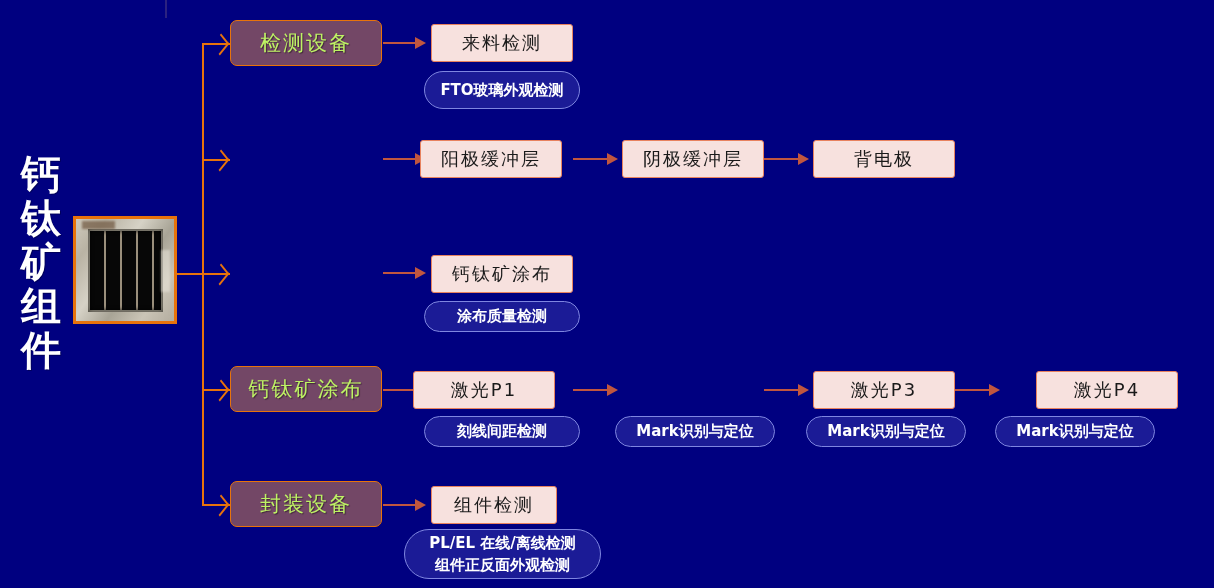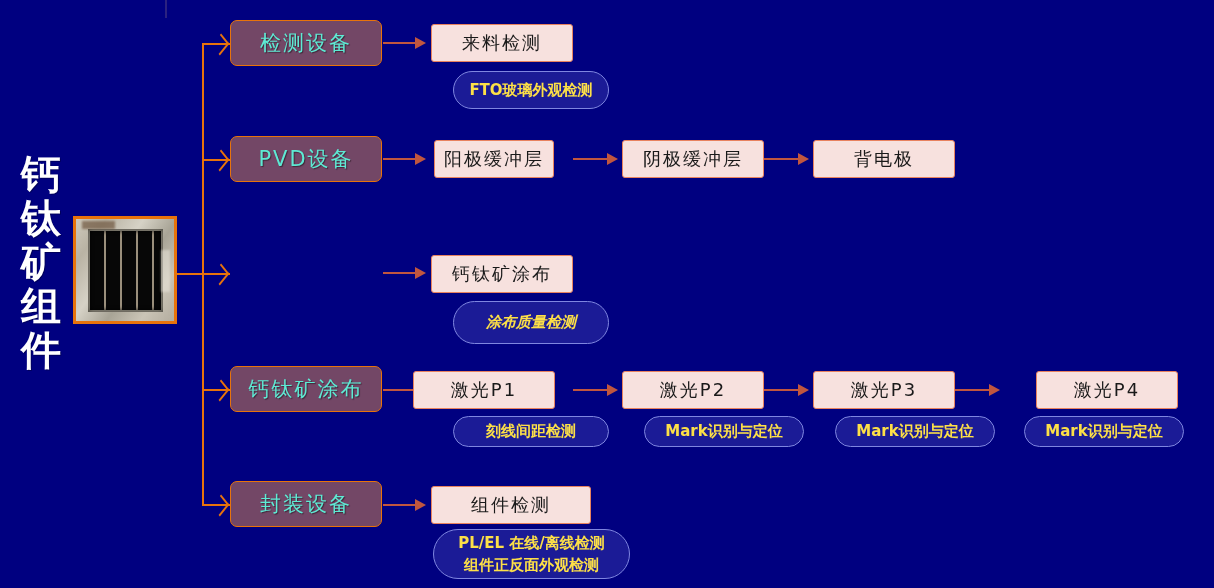--- a/index.html
+++ b/index.html
@@ -66,21 +66,21 @@
     filter:blur(1px);
   }
 
   
   .eq-box{
     position:absolute;
     width:152px;height:46px;
     background:#734766;
     border:1.5px solid #e8730b;
     border-radius:7px;
-    color:#5eead4;
+    color:#bef264;
     font-size:21px;
     font-weight:500;
     letter-spacing:2px;
     display:flex;align-items:center;justify-content:center;
     box-sizing:border-box;
     text-shadow:1px 1px 1px rgba(0,0,0,.45);
   }
 
   
   .proc-box{
@@ -95,30 +95,29 @@
     display:flex;align-items:center;justify-content:center;
     box-sizing:border-box;
   }
 
   
   .pill{
     position:absolute;
     background:#1b1b96;
     border:1.6px solid #7f86e0;
     border-radius:22px;
-    color:#fde047;
+    color:#ffffff;
     font-size:15px;
     font-weight:bold;
     display:flex;align-items:center;justify-content:center;
     text-align:center;
     box-sizing:border-box;
     line-height:19px;
     padding:2px 6px;
     white-space:pre-line;
-    margin-left:29px;
   }
   .pill.two-line{border-radius:26px;line-height:22px;}
 
   
   .ln{position:absolute;background:#e8730b;}
   .ln-h{height:1.6px;}
   .ln-v{width:1.6px;}
 
   .ln-red{position:absolute;background:#c0563f;}
   .ln-red-h{height:2px;}
@@ -174,60 +173,58 @@
 
   <div class="ln ln-h" style="left:202px;top:504px;width:28px;"></div>
   <div class="chev-open" style="left:214px;top:498px;"></div>
 
   <div class="eq-box" style="left:230px;top:20px;">检测设备</div>
   <div class="ln-red ln-red-h" style="left:383px;top:42px;width:34px;"></div>
   <div class="tri" style="left:415px;top:37px;"></div>
   <div class="proc-box" style="left:431px;top:24px;width:142px;">来料检测</div>
   <div class="pill" style="left:424px;top:71px;width:156px;height:38px;">FTO玻璃外观检测</div>
 
-  <div class="eq-box" style="left:230px;top:136px;">PVD设备</div>
   <div class="ln-red ln-red-h" style="left:383px;top:158px;width:34px;"></div>
   <div class="tri" style="left:415px;top:153px;"></div>
-  <div class="proc-box" style="left:434px;top:140px;width:120px;">阳极缓冲层</div>
+  <div class="proc-box" style="left:420px;top:140px;width:142px;">阳极缓冲层</div>
 
   <div class="ln-red ln-red-h" style="left:573px;top:158px;width:38px;"></div>
   <div class="tri" style="left:607px;top:153px;"></div>
   <div class="proc-box" style="left:622px;top:140px;width:142px;">阴极缓冲层</div>
 
   <div class="ln-red ln-red-h" style="left:764px;top:158px;width:38px;"></div>
   <div class="tri" style="left:798px;top:153px;"></div>
   <div class="proc-box" style="left:813px;top:140px;width:142px;text-align:right;">背电极</div>
 
   <div class="ln-red ln-red-h" style="left:383px;top:272px;width:34px;"></div>
   <div class="tri" style="left:415px;top:267px;"></div>
   <div class="proc-box" style="left:431px;top:255px;width:142px;text-align:center;">钙钛矿涂布</div>
-  <div class="pill" style="left:424px;top:301px;width:156px;height:43px;font-style:italic;">涂布质量检测</div>
+  <div class="pill" style="left:424px;top:301px;width:156px;height:31px;">涂布质量检测</div>
 
   <div class="eq-box" style="left:230px;top:366px;">钙钛矿涂布</div>
   <div class="ln-red ln-red-h" style="left:383px;top:389px;width:34px;"></div>
   <div class="tri" style="left:415px;top:384px;"></div>
   <div class="proc-box" style="left:413px;top:371px;width:142px;">激光P1</div>
 
   <div class="ln-red ln-red-h" style="left:573px;top:389px;width:38px;"></div>
   <div class="tri" style="left:607px;top:384px;"></div>
-  <div class="proc-box" style="left:622px;top:371px;width:142px;">激光P2</div>
 
   <div class="ln-red ln-red-h" style="left:764px;top:389px;width:38px;"></div>
   <div class="tri" style="left:798px;top:384px;"></div>
   <div class="proc-box" style="left:813px;top:371px;width:142px;">激光P3</div>
 
   <div class="ln-red ln-red-h" style="left:955px;top:389px;width:38px;"></div>
   <div class="tri" style="left:989px;top:384px;"></div>
   <div class="proc-box" style="left:1036px;top:371px;width:142px;">激光P4</div>
 
   <div class="pill" style="left:424px;top:416px;width:156px;height:31px;">刻线间距检测</div>
   <div class="pill" style="left:615px;top:416px;width:160px;height:31px;">Mark识别与定位</div>
   <div class="pill" style="left:806px;top:416px;width:160px;height:31px;">Mark识别与定位</div>
   <div class="pill" style="left:995px;top:416px;width:160px;height:31px;">Mark识别与定位</div>
 
   <div class="eq-box" style="left:230px;top:481px;">封装设备</div>
   <div class="ln-red ln-red-h" style="left:383px;top:504px;width:34px;"></div>
   <div class="tri" style="left:415px;top:499px;"></div>
-  <div class="proc-box" style="left:431px;top:486px;width:160px;text-align:center;">组件检测</div>
+  <div class="proc-box" style="left:431px;top:486px;width:126px;text-align:center;">组件检测</div>
   <div class="pill two-line" style="left:404px;top:529px;width:197px;height:50px;">PL/EL 在线/离线检测
 组件正反面外观检测</div>
 
 </div>
 
 </body></html>

